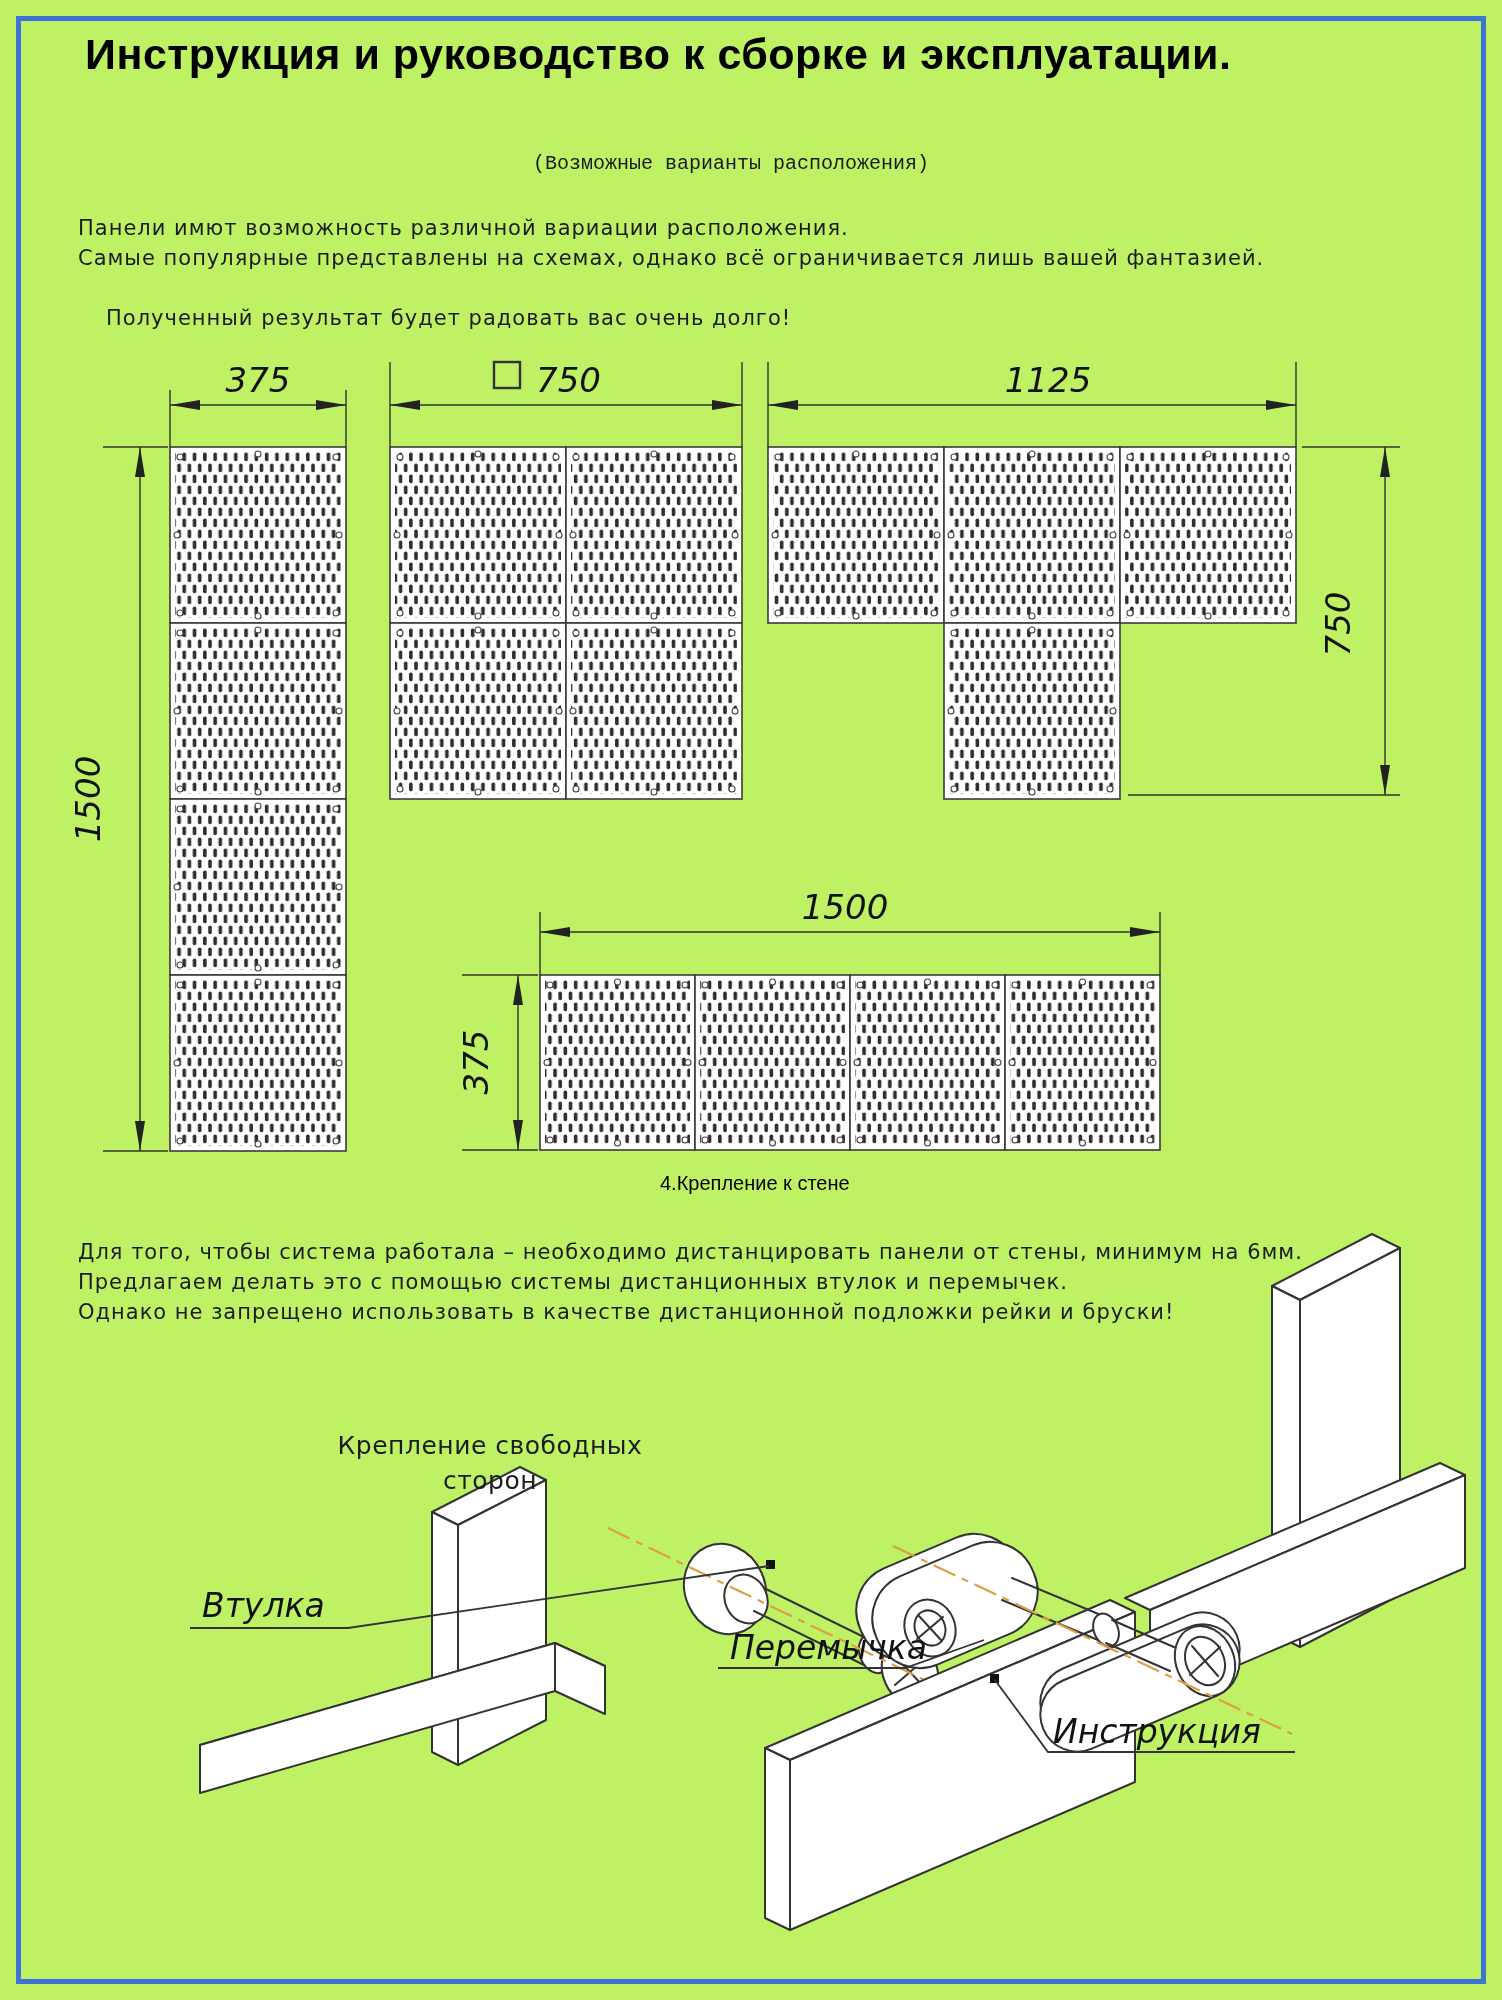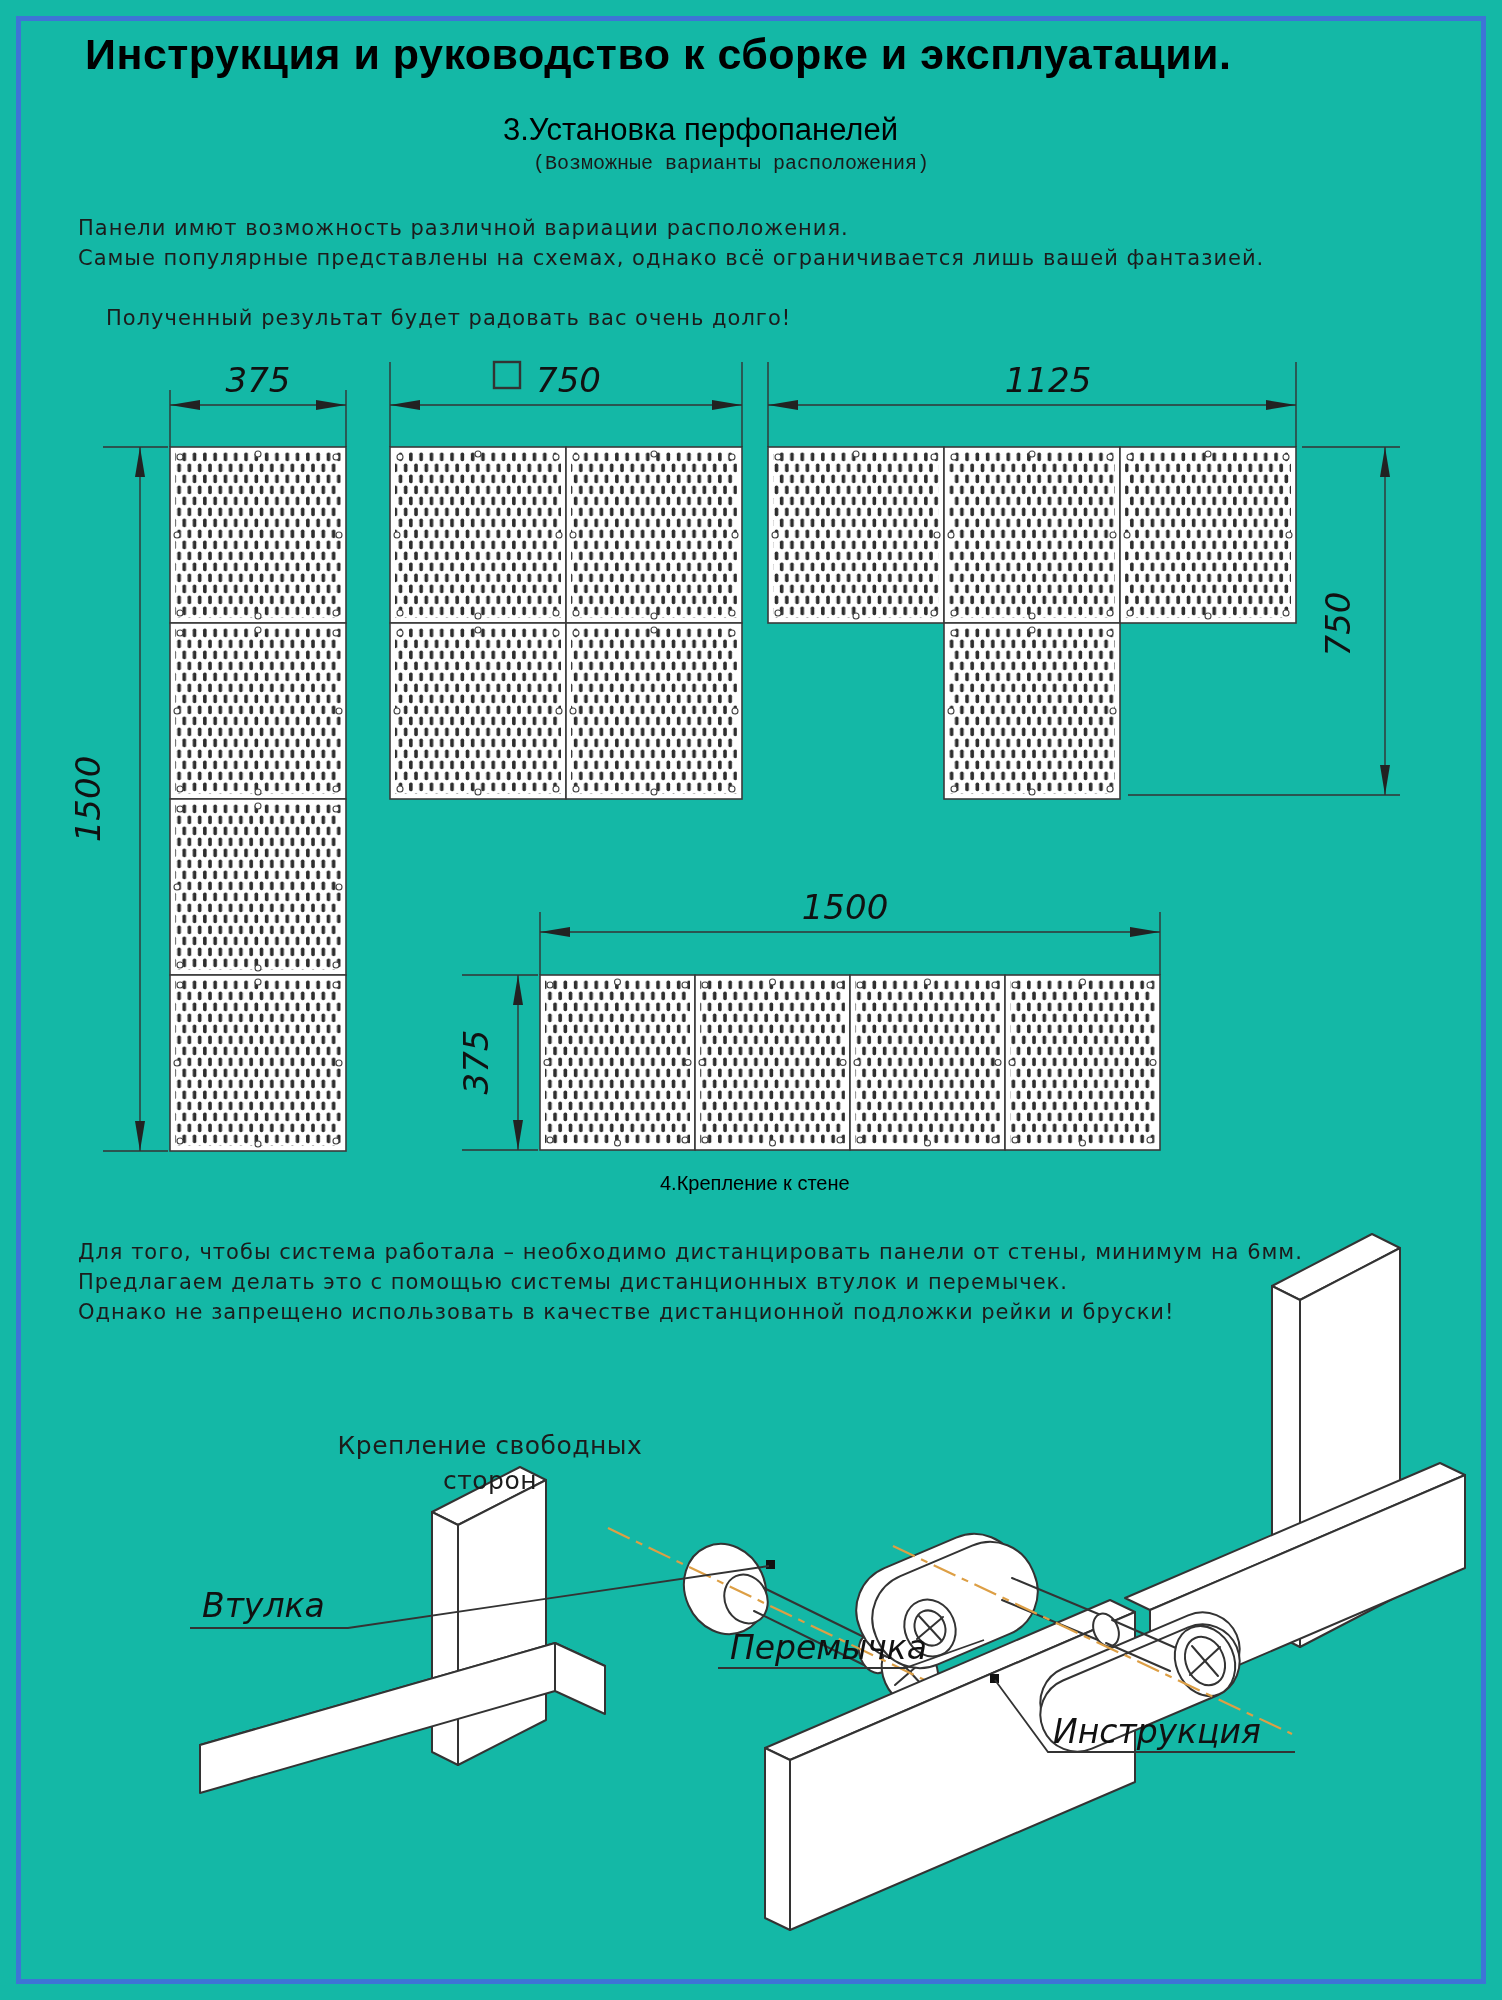--- a/index.html
+++ b/index.html
@@ -1,16 +1,16 @@
 <!DOCTYPE html>
 <html><head>
 <meta charset="utf-8">
 <style>
   html,body{margin:0;padding:0;background:#888;}
-  .page{position:relative;width:1502px;height:2000px;background:#14b8a6;overflow:hidden;
+  .page{position:relative;width:1502px;height:2000px;background:#bef264;overflow:hidden;
         font-family:"DejaVu Sans",sans-serif;color:#111;margin:0 auto;}
   .page-border{position:absolute;inset:16px;border:5px solid #3e74d6;pointer-events:none;}
   .abs{position:absolute;white-space:nowrap;}
   .doc-title{top:30px;left:85px;font-family:"Liberation Sans",sans-serif;font-weight:bold;font-size:43px;letter-spacing:.5px;color:#000;}
   .h3{top:112px;left:503px;font-family:"Liberation Sans",sans-serif;font-size:31px;color:#000;}
   .h3sub{top:152px;left:533px;font-family:Liberation Mono, monospace;font-size:20px;color:#1a1a1a;}
   .cadline{font-size:21px;letter-spacing:1px;color:#1c1c1c;}
   .p1-0{top:216px;left:78px;} .p1-1{top:246px;left:78px;} .p1-2{top:276px;left:78px;} .p1-3{top:306px;left:78px;margin-left:28px;}
   .h4{top:1172px;left:660px;font-family:"Liberation Sans",sans-serif;font-size:20px;color:#000;}
   .p2-0{top:1240px;left:78px;} .p2-1{top:1270px;left:78px;} .p2-2{top:1300px;left:78px;}
@@ -24,21 +24,20 @@
   svg.layer{position:absolute;left:0;top:0;width:1502px;height:2000px;}
   svg text{font-family:"DejaVu Sans",sans-serif;}
 </style>
 </head>
 <body>
 
 <div class="page">
   <div class="page-border" style="border-color: rgb(62, 116, 214);"></div>
 
   <div class="abs doc-title">Инструкция и руководство к сборке и эксплуатации.</div>
-  <div class="abs h3">3.Установка перфопанелей</div>
   <div class="abs h3sub">(Возможные варианты расположения)</div>
 
   <div class="abs cadline p1-0">Панели имют возможность различной вариации расположения.</div>
   <div class="abs cadline p1-1">Самые популярные представлены на схемах, однако всё ограничивается лишь вашей фантазией.</div>
   <div class="abs cadline p1-3">Полученный результат будет радовать вас очень долго!</div>
 
   <svg id="layout-svg" class="layer" viewBox="0 0 1502 2000">
     <defs>
       <pattern id="peg" width="20.6" height="22" patternUnits="userSpaceOnUse">
         <rect x="2.2" y="1.6" width="3.6" height="8.6" rx="1.7" fill="#2e2e2e"></rect>

